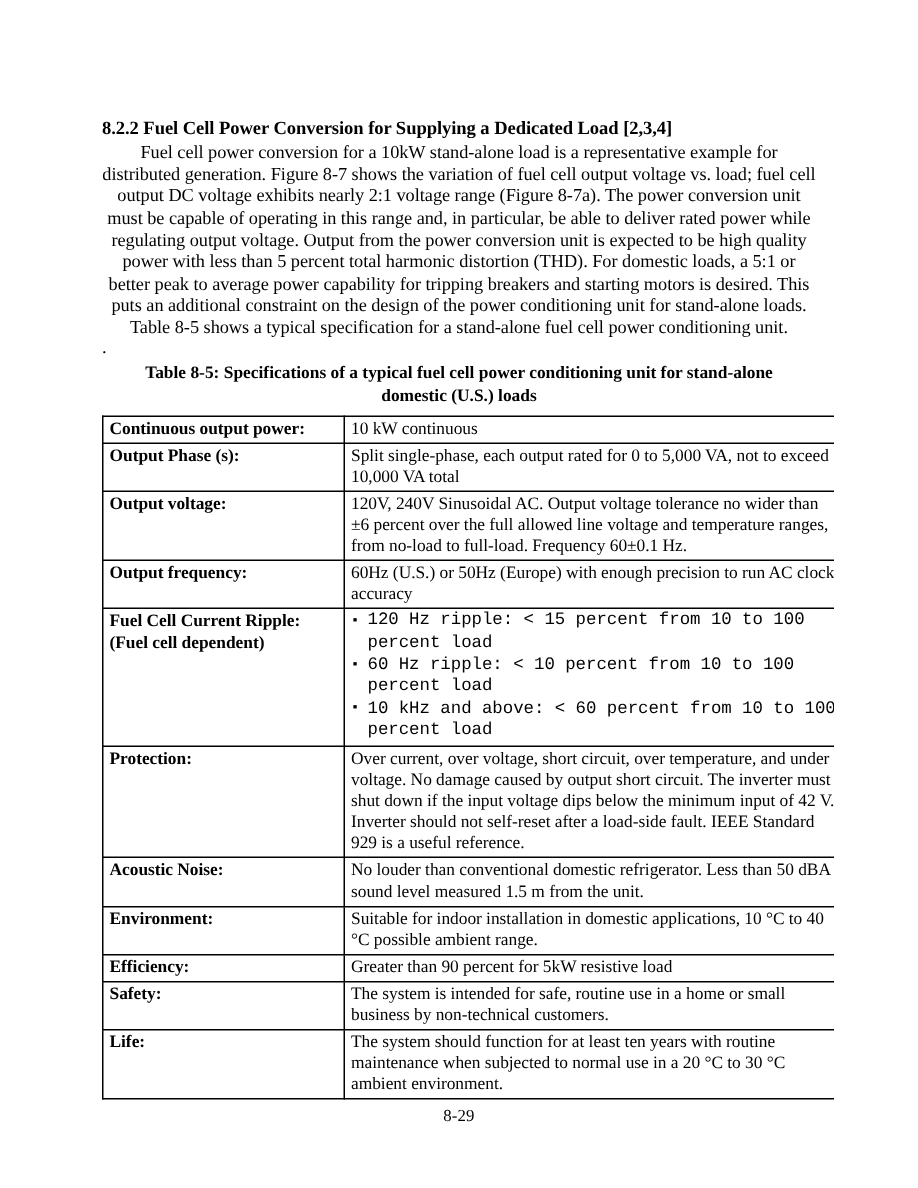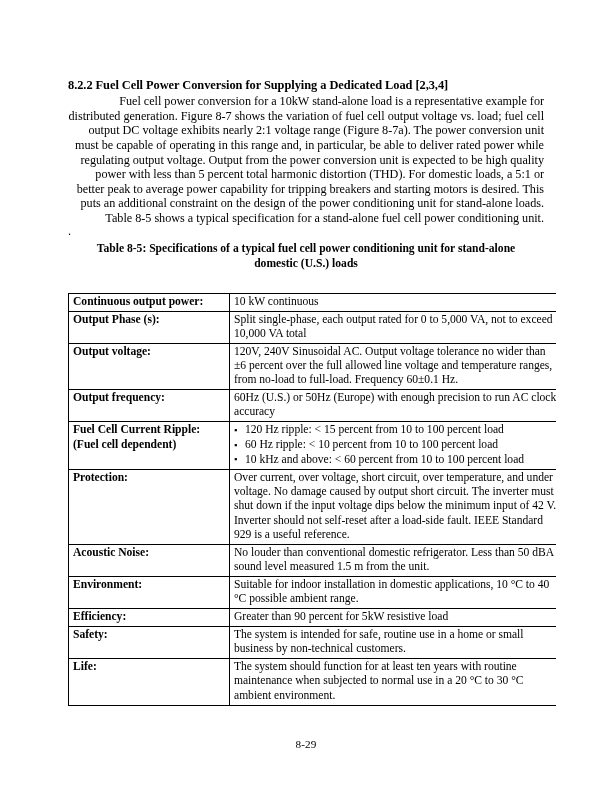--- a/index.html
+++ b/index.html
@@ -33,35 +33,35 @@
     font-size: 12.4px;
     font-weight: bold;
     margin: 0 0 1px 0;
     line-height: 1.24;
     letter-spacing: -0.05px;
   }
   p.body-para {
     font-size: 12.2px;
     line-height: 14.55px;
     margin: 0;
-    text-align: right;
+    text-align: center;
     letter-spacing: -0.02px;
   }
   p.stray-dot {
     font-size: 12.2px;
     line-height: 13px;
     margin: 0;
     height: 13px;
   }
   .table-caption {
     font-size: 11.6px;
     font-weight: bold;
     text-align: center;
     line-height: 14.2px;
-    margin: 4px 0 22px 0;
+    margin: 4px 0 6px 0;
     padding: 0 14px;
   }
   table.spec-table {
     border-collapse: collapse;
     width: 476px;
     table-layout: fixed;
     margin: 0;
   }
   table.spec-table td {
     border: 1px solid #000000;
@@ -76,20 +76,21 @@
   .pad-bottom-1 { padding-bottom: 15px; }
   ul.bullets {
     list-style: none;
     margin: 0;
     padding: 0;
   }
   ul.bullets li {
     position: relative;
     padding-left: 11px;
     line-height: 14.6px;
+    font-family: Liberation Mono, monospace;
   }
   ul.bullets li:before {
     content: "\25AA";
     position: absolute;
     left: 0;
     top: -0.5px;
     font-size: 9px;
   }
   .footer {
     position: absolute;

